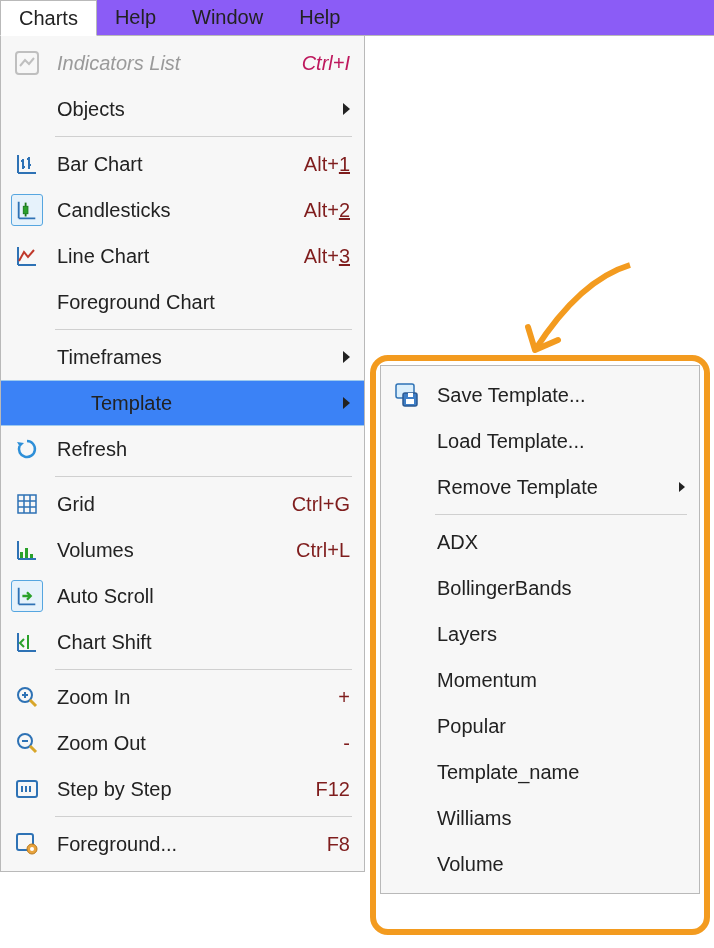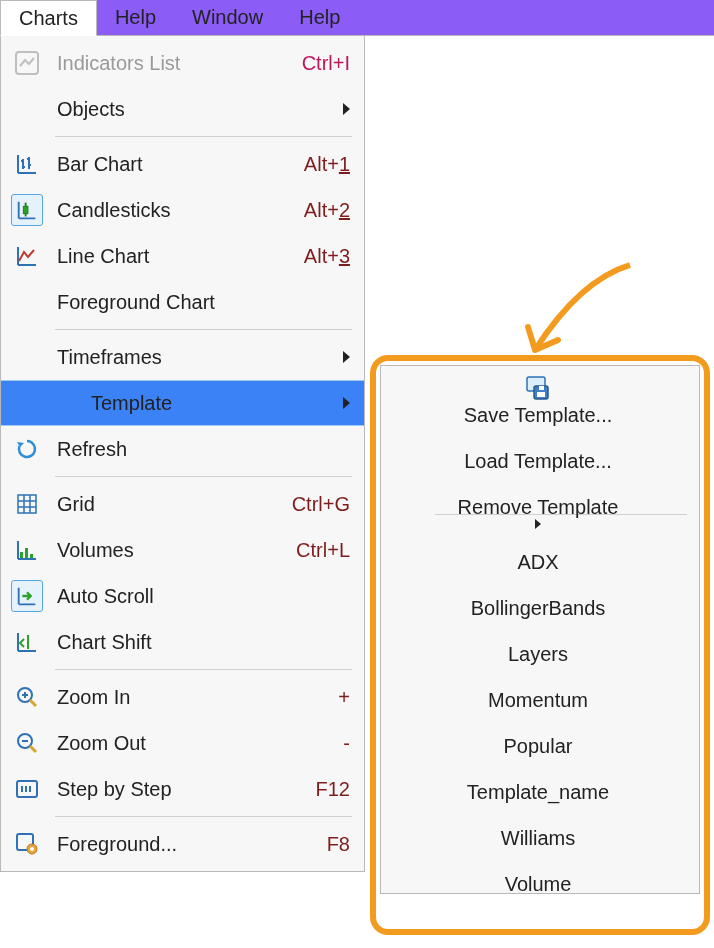--- a/index.html
+++ b/index.html
@@ -52,21 +52,21 @@
     height: 46px;
     padding: 0 14px 0 10px;
     gap: 14px;
   }
   .drop-row.highlight {
     background: #3b82f6;
     border-top: 1px solid #9ecaee;
     border-bottom: 1px solid #9ecaee;
     gap: 48px;
   }
-  .drop-row.disabled { color: #9a9a9a; }
+  .drop-row.disabled { color: #9a9a9a; font-style: italic; }
   .drop-icon {
     width: 32px;
     height: 32px;
     flex: 0 0 32px;
     display: flex;
     align-items: center;
     justify-content: center;
   }
   .drop-icon.boxed {
     border: 1px solid #56a6e0;
@@ -105,22 +105,21 @@
     width: 320px;
     background: #f7f7f7;
     border: 1px solid #b9b9b9;
     padding: 6px 0;
   }
   .sub-row {
     display: flex;
     align-items: center;
     height: 46px;
     padding: 0 14px 0 10px;
-    gap: 0;
-    flex-direction: column;
+    gap: 14px;
   }
   .sub-icon {
     width: 32px;
     height: 32px;
     flex: 0 0 32px;
     display: flex;
     align-items: center;
     justify-content: center;
   }
   .sub-label { flex: 1; }

